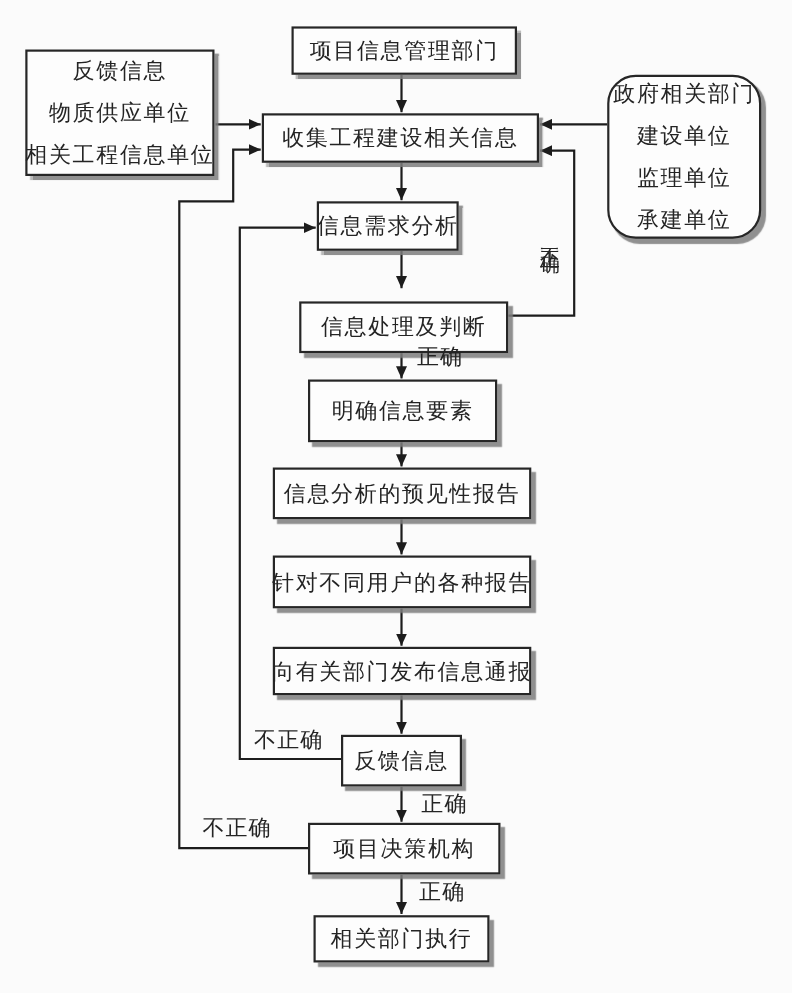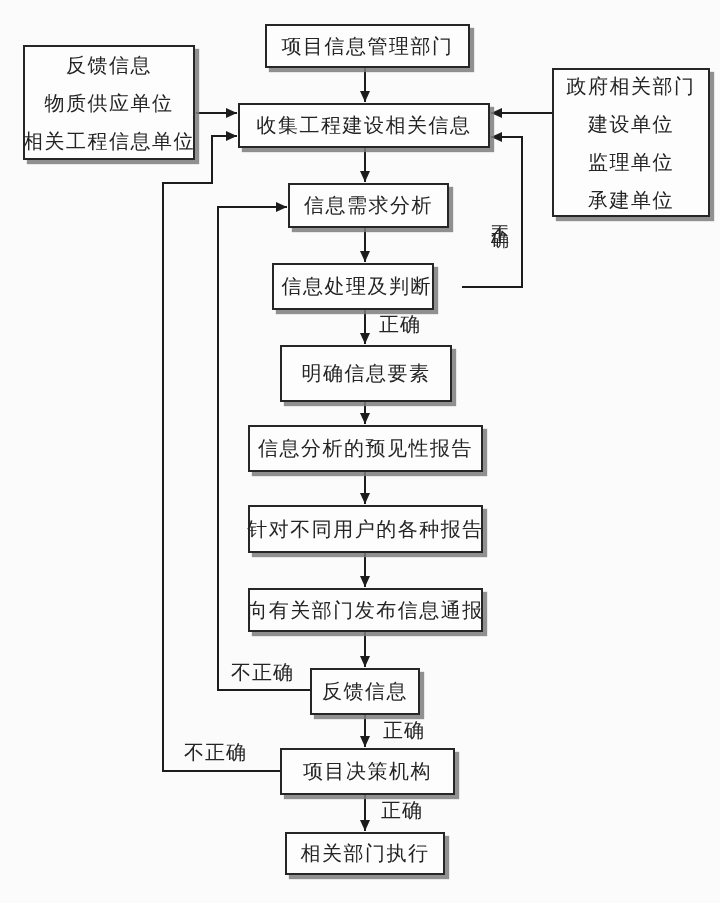--- a/index.html
+++ b/index.html
@@ -43,23 +43,23 @@
   }
   .edge-label.vertical{
     writing-mode:vertical-rl;
     font-size:18px;
     letter-spacing:3px;
   }
   
   #n-top          {left:265px; top:24px;  width:205px; height:44px;}
   #n-collect      {left:238px; top:103px; width:252px; height:45px;}
   #n-left-source  {left:23px;  top:45px;  width:172px; height:115px;}
-  #n-right-source {left:552px; top:68px;  width:158px; height:149px;}
-  #n-need         {left:288px; top:183px; width:161px; height:45px;text-align:center;}
-  #n-process      {left:272px; top:263px; width:162px; height:47px;justify-content:flex-end;}
+  #n-right-source {left:552px; top:68px;  width:140px; height:149px;border-radius:26px;}
+  #n-need         {left:288px; top:183px; width:129px; height:45px;text-align:center;}
+  #n-process      {left:272px; top:274px; width:190px; height:47px;}
   #n-clarify      {left:280px; top:345px; width:172px; height:57px;}
   #n-predict      {left:248px; top:425px; width:235px; height:47px;}
   #n-reports      {left:248px; top:505px; width:235px; height:48px;}
   #n-publish      {left:248px; top:588px; width:235px; height:44px;}
   #n-feedback     {left:310px; top:668px; width:110px; height:47px;}
   #n-decision     {left:280px; top:748px; width:175px; height:47px;}
   #n-execute      {left:285px; top:832px; width:160px; height:43px;}
   
   #lbl-ok-1 {left:379px; top:311px;}
   #lbl-ok-2 {left:383px; top:717px;}

